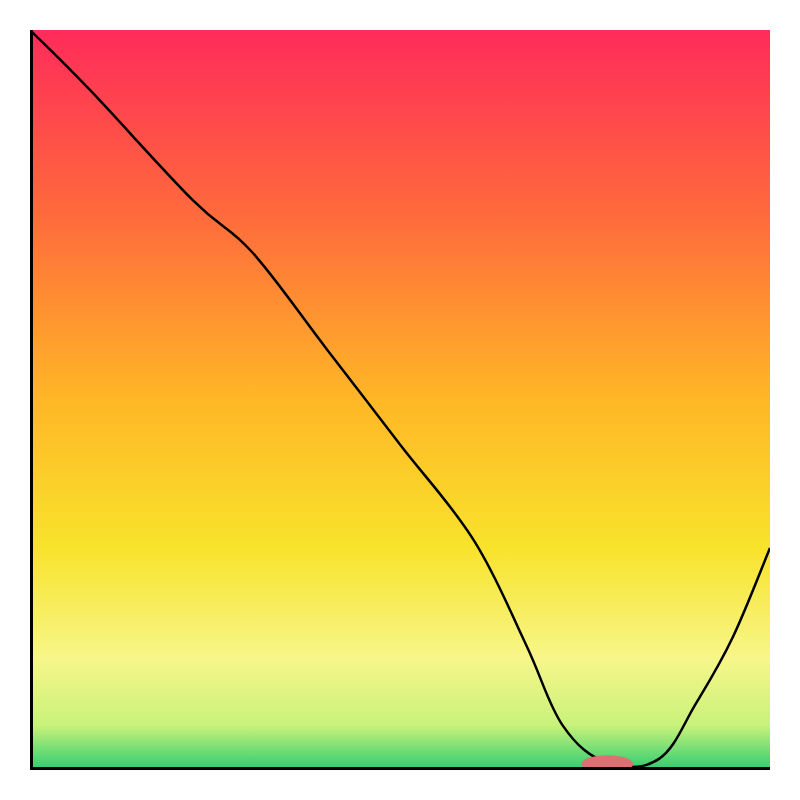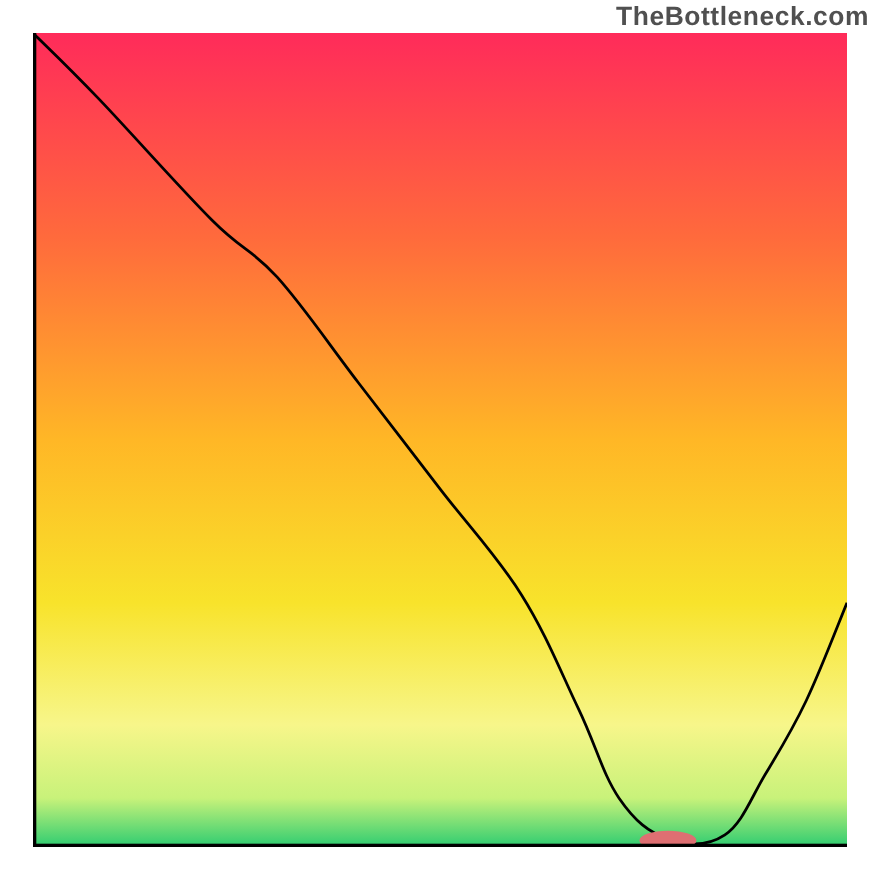--- a/index.html
+++ b/index.html
@@ -52,21 +52,20 @@
     width: 100%;
     height: 3px;
     background: #000;
   }
 </style>
 </head>
 <body>
 
 <div class="wrap">
 
-  <div class="watermark">TheBottleneck.com</div>
 
   <div class="frame">
     <svg id="plot" width="740" height="740" viewBox="0 0 740 740" preserveAspectRatio="none">
       <defs>
         <linearGradient id="bg-grad" x1="0" y1="0" x2="0" y2="1">
             <stop offset="0%" stop-color="#ff2b5a"></stop>
             <stop offset="25%" stop-color="#ff6a3c"></stop>
             <stop offset="50%" stop-color="#ffb726"></stop>
             <stop offset="70%" stop-color="#f8e32b"></stop>
             <stop offset="85%" stop-color="#f7f68a"></stop>

